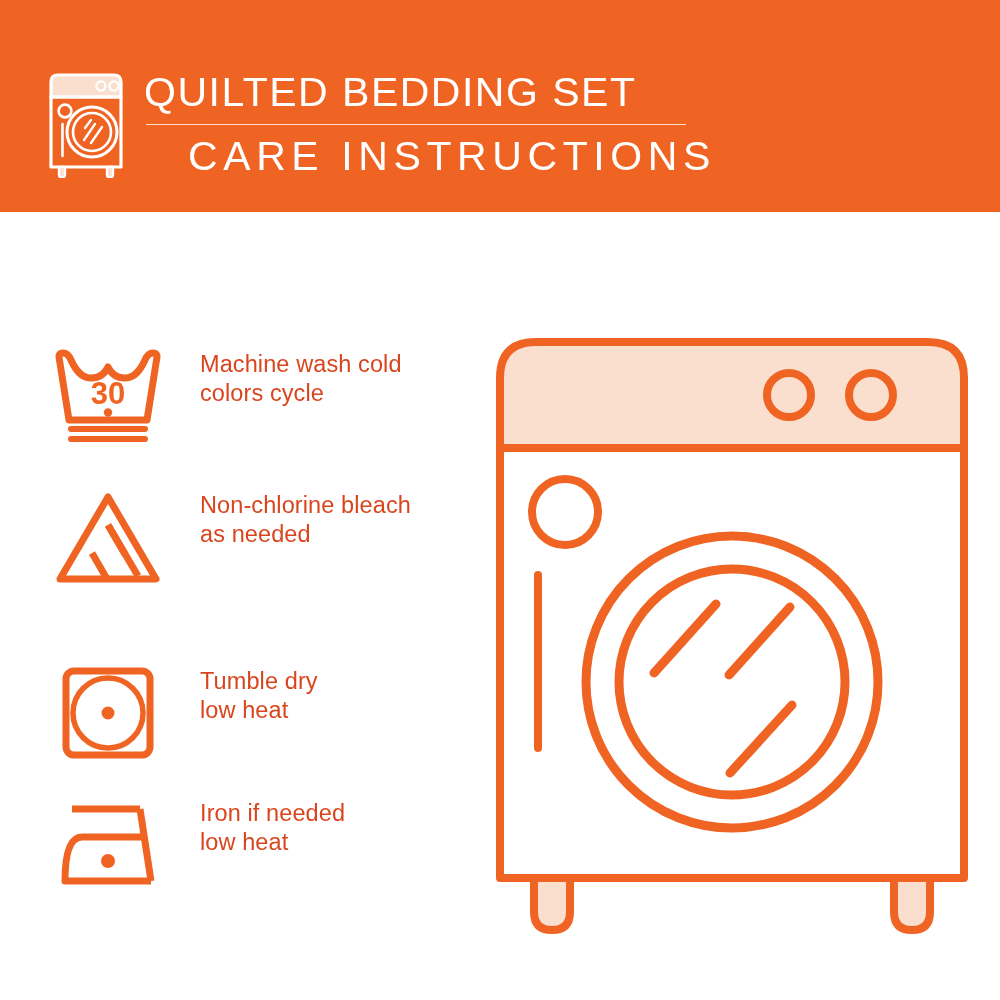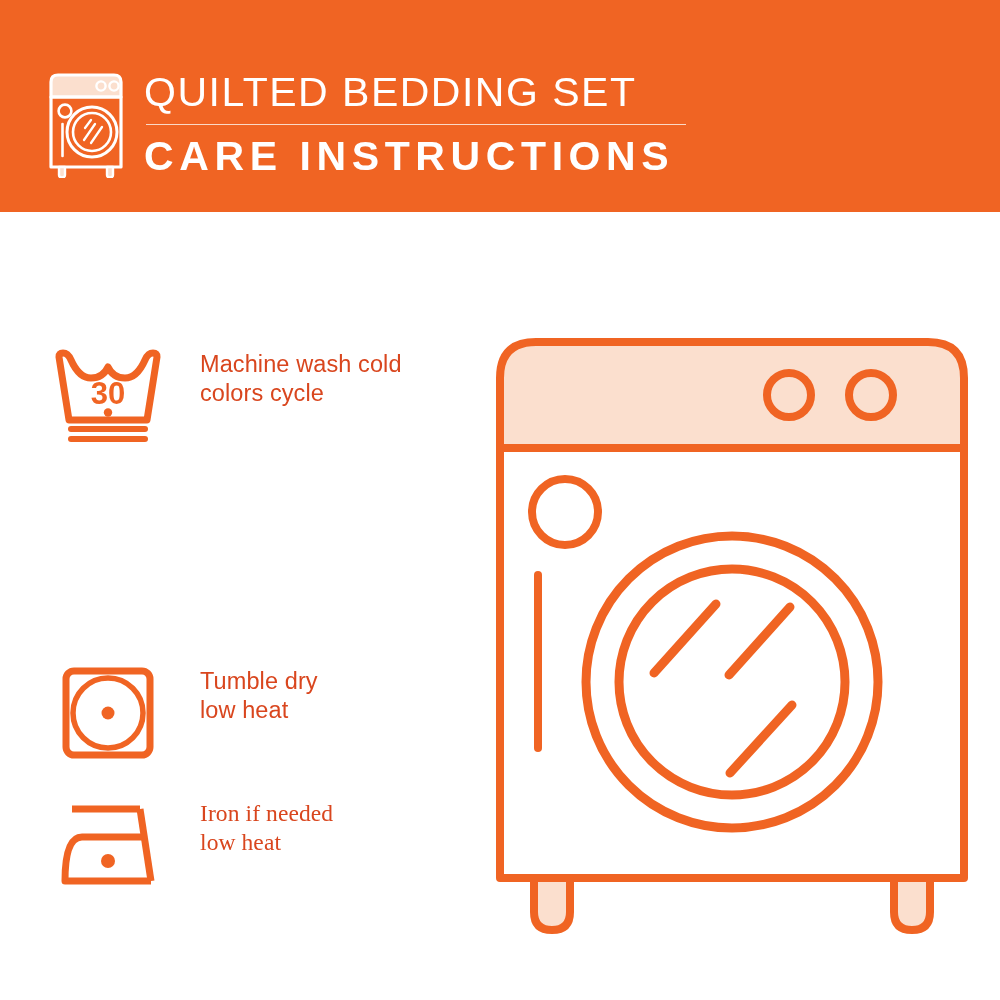--- a/index.html
+++ b/index.html
@@ -54,22 +54,23 @@
     width: 540px;
     height: 1px;
     background: #FBD9C6;
     margin: 7px 0 6px 2px;
   }
   #title-sub {
     color: #FFFFFF;
     font-size: 41px;
     line-height: 50px;
     letter-spacing: 5.6px;
-    font-weight: 700;
+    font-weight: 400;
     white-space: nowrap;
+    margin-left: 44px;
   }
 
   
   .care-row {
     position: absolute;
     left: 52px;
     width: 420px;
     display: flex;
     align-items: flex-start;
   }
@@ -87,21 +88,21 @@
     font-size: 23.5px;
     line-height: 28.5px;
     font-weight: 400;
     letter-spacing: 0.1px;
   }
   .care-text .tline { display: block; white-space: nowrap; }
 
   #row-wash   { top: 348px; }
   #row-bleach { top: 489px; }
   #row-dry    { top: 645px; margin-top: 20px; }
-  #row-iron   { top: 797px; font-family: Liberation Serif, serif; }
+  #row-iron   { top: 797px; }
 
   
   #machine {
     position: absolute;
     left: 492px;
     top: 330px;
     width: 480px;
     height: 610px;
   }
 </style>
@@ -160,20 +161,38 @@
         <rect x="16" y="78" width="80" height="6" rx="3" fill="#F06423"></rect>
         <rect x="16" y="88" width="80" height="6" rx="3" fill="#F06423"></rect>
       </svg>
     </div>
     <div class="care-text">
       <span class="tline">Machine wash cold</span>
       <span class="tline">colors cycle</span>
     </div>
   </div>
 
+  <div class="care-row" id="row-bleach">
+    <div class="care-symbol">
+      <svg width="112" height="96" viewBox="0 0 112 96" xmlns="http://www.w3.org/2000/svg">
+
+        <path d="M56 8 L104 90 L8 90 Z" fill="none" stroke="#F06423" stroke-width="7" stroke-linejoin="round"></path>
+
+        <line x1="56" y1="36" x2="73.5" y2="66" stroke="#F06423" stroke-width="7" stroke-linecap="butt"></line>
+        <line x1="39" y1="65" x2="53" y2="90" stroke="#F06423" stroke-width="0"></line>
+        <path d="M56 36 L86 87" stroke="#F06423" stroke-width="7" stroke-linecap="butt" fill="none"></path>
+        <path d="M72 63 L88 90" stroke="#F06423" stroke-width="0" fill="none"></path>
+        <path d="M40 64 L55 90" stroke="#F06423" stroke-width="7" stroke-linecap="butt" fill="none"></path>
+      </svg>
+    </div>
+    <div class="care-text">
+      <span class="tline">Non-chlorine bleach</span>
+      <span class="tline">as needed</span>
+    </div>
+  </div>
 
   <div class="care-row" id="row-dry">
     <div class="care-symbol">
       <svg width="112" height="96" viewBox="0 0 112 96" xmlns="http://www.w3.org/2000/svg">
 
         <rect x="14" y="6" width="84" height="84" rx="8" ry="8" fill="none" stroke="#F06423" stroke-width="7"></rect>
 
         <circle cx="56" cy="48" r="35" fill="none" stroke="#F06423" stroke-width="5.5"></circle>
 
         <circle cx="56" cy="48" r="6.5" fill="#F06423"></circle>

